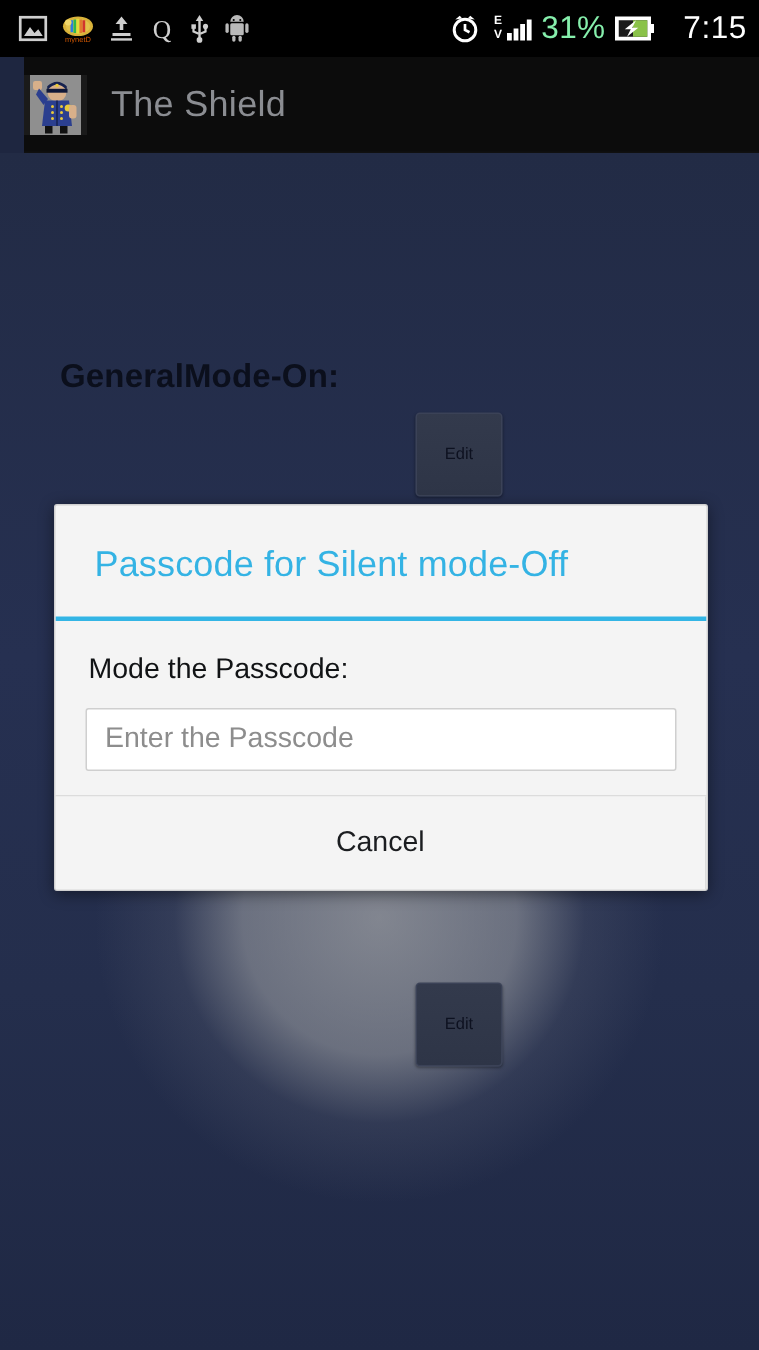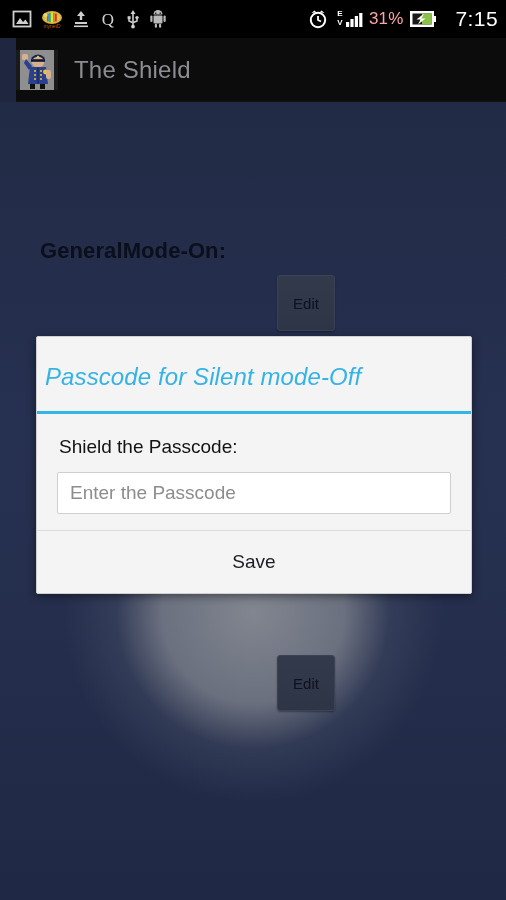--- a/index.html
+++ b/index.html
@@ -39,22 +39,22 @@
     margin-left: auto;
     display: flex;
     align-items: center;
     gap: 6px;
   }
   .sb-icon {
     display: block;
     line-height: 0;
   }
   .sb-text {
-    color: #fca5a5;
-    font-size: 17px;
+    color: #86efac;
+    font-size: 21px;
     letter-spacing: 0.2px;
   }
   .sb-clock {
     color: #ffffff;
     font-size: 21px;
     letter-spacing: 0.4px;
     margin-left: 14px;
   }
 
   
@@ -111,21 +111,21 @@
   #label-wifi    { left: 40px; top: 316px; }
 
   .edit-button {
     position: absolute;
     width: 58px;
     height: 56px;
     background: linear-gradient(180deg, #333a4c 0%, #2e3547 100%);
     border: 1px solid #3b4257;
     border-radius: 3px;
     color: #0d1120;
-    font-size: 15px;
+    font-size: 11px;
     display: flex;
     align-items: center;
     justify-content: center;
     box-sizing: border-box;
     box-shadow: 0 1px 2px rgba(0,0,0,0.35);
   }
   #edit-general { left: 277px; top: 173px; }
   #edit-wifi    { left: 277px; top: 553px; }
 
   
@@ -137,23 +137,22 @@
     background: #f4f4f4;
     border: 1px solid #d0d0d0;
     border-radius: 2px;
     box-shadow: 0 2px 10px rgba(0,0,0,0.45);
     overflow: hidden;
     z-index: 20;
   }
   #dialog-title {
     color: #34b3e4;
     font-size: 24px;
-    padding: 26px 22px 20px 8px;
+    padding: 26px 22px 20px 26px;
     letter-spacing: 0.1px;
-    font-style: italic;
   }
   #dialog-title-divider {
     height: 3px;
     background: #33b5e5;
   }
   #dialog-body {
     padding: 18px 20px 16px 20px;
     background: #f4f4f4;
   }
   #passcode-label {
@@ -349,23 +348,23 @@
     <div class="edit-button" id="edit-wifi">Edit</div>
   </div>
 
   <div id="dialog">
 
     <div id="dialog-title">Passcode for Silent mode-Off</div>
 
     <div id="dialog-title-divider"></div>
 
     <div id="dialog-body">
-      <div id="passcode-label">Shield the Passcode:</div>
+      <div id="passcode-label">Mode the Passcode:</div>
 
       <input id="passcode-input" type="text" placeholder="Enter the Passcode" style="">
     </div>
 
     <div id="dialog-buttons">
-      <button class="dialog-button" id="button-save">Save</button>
+      <button class="dialog-button" id="button-cancel">Cancel</button>
     </div>
   </div>
 
 </div>
 
 </body></html>

